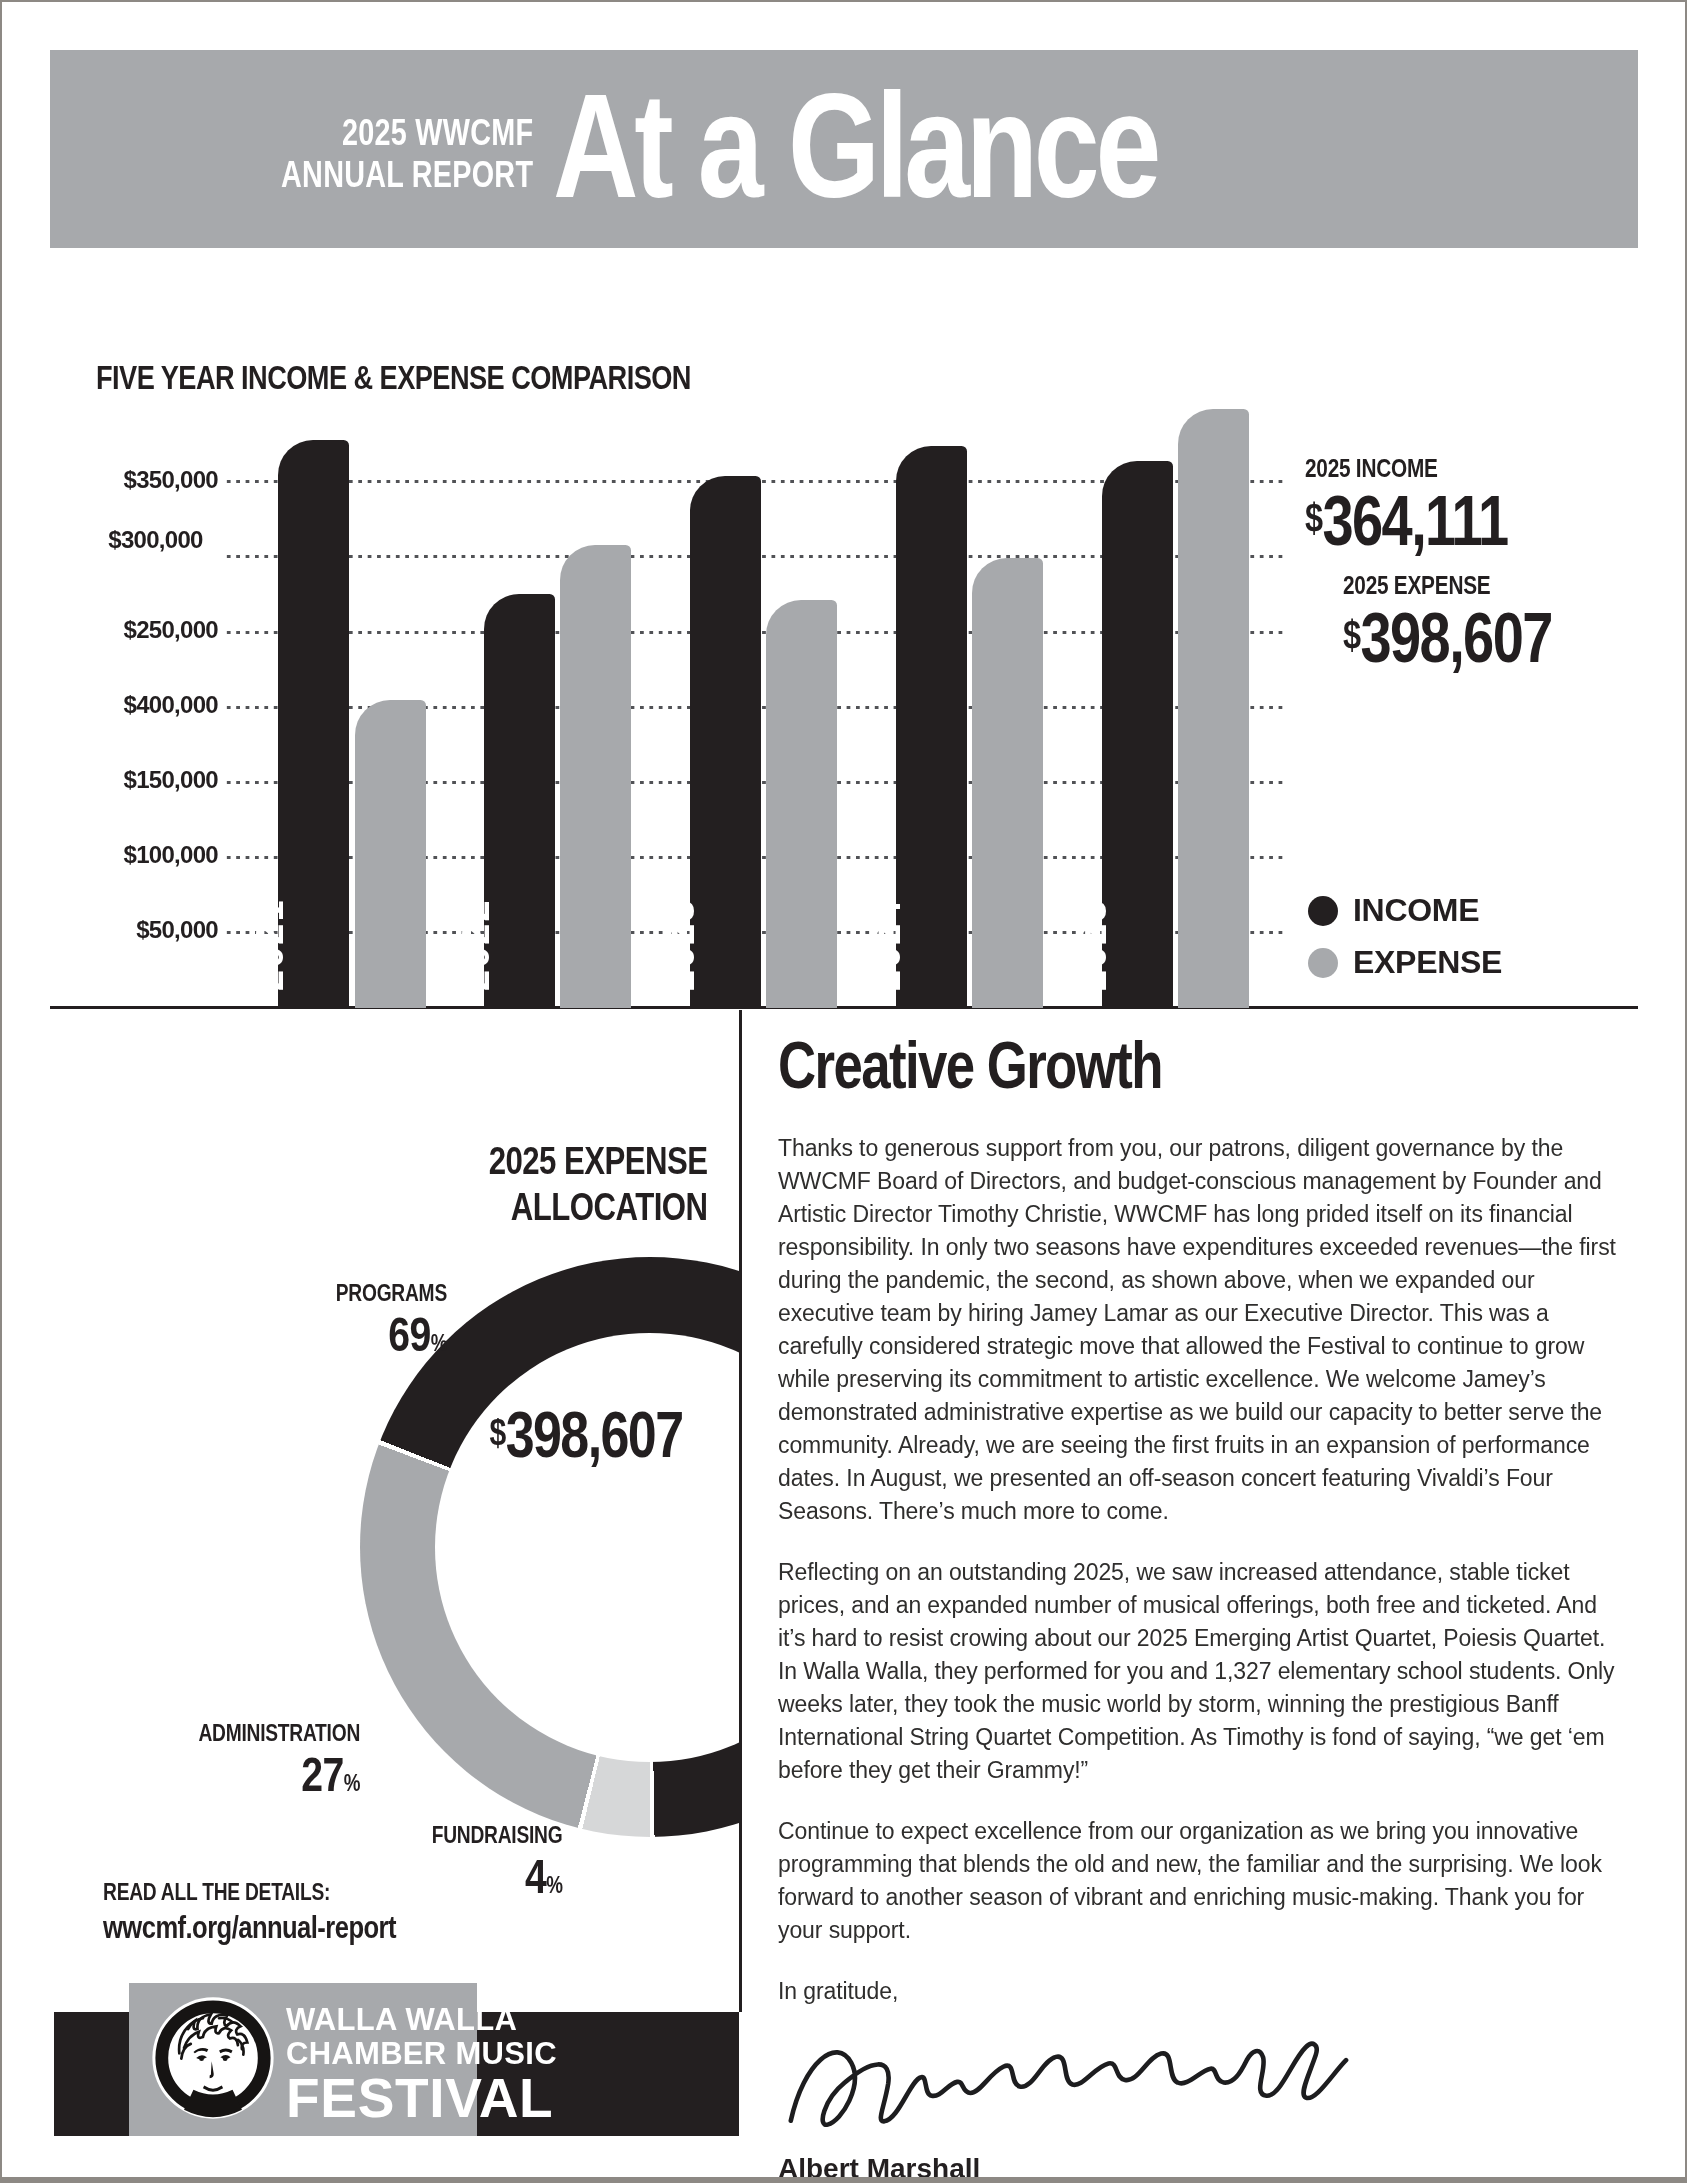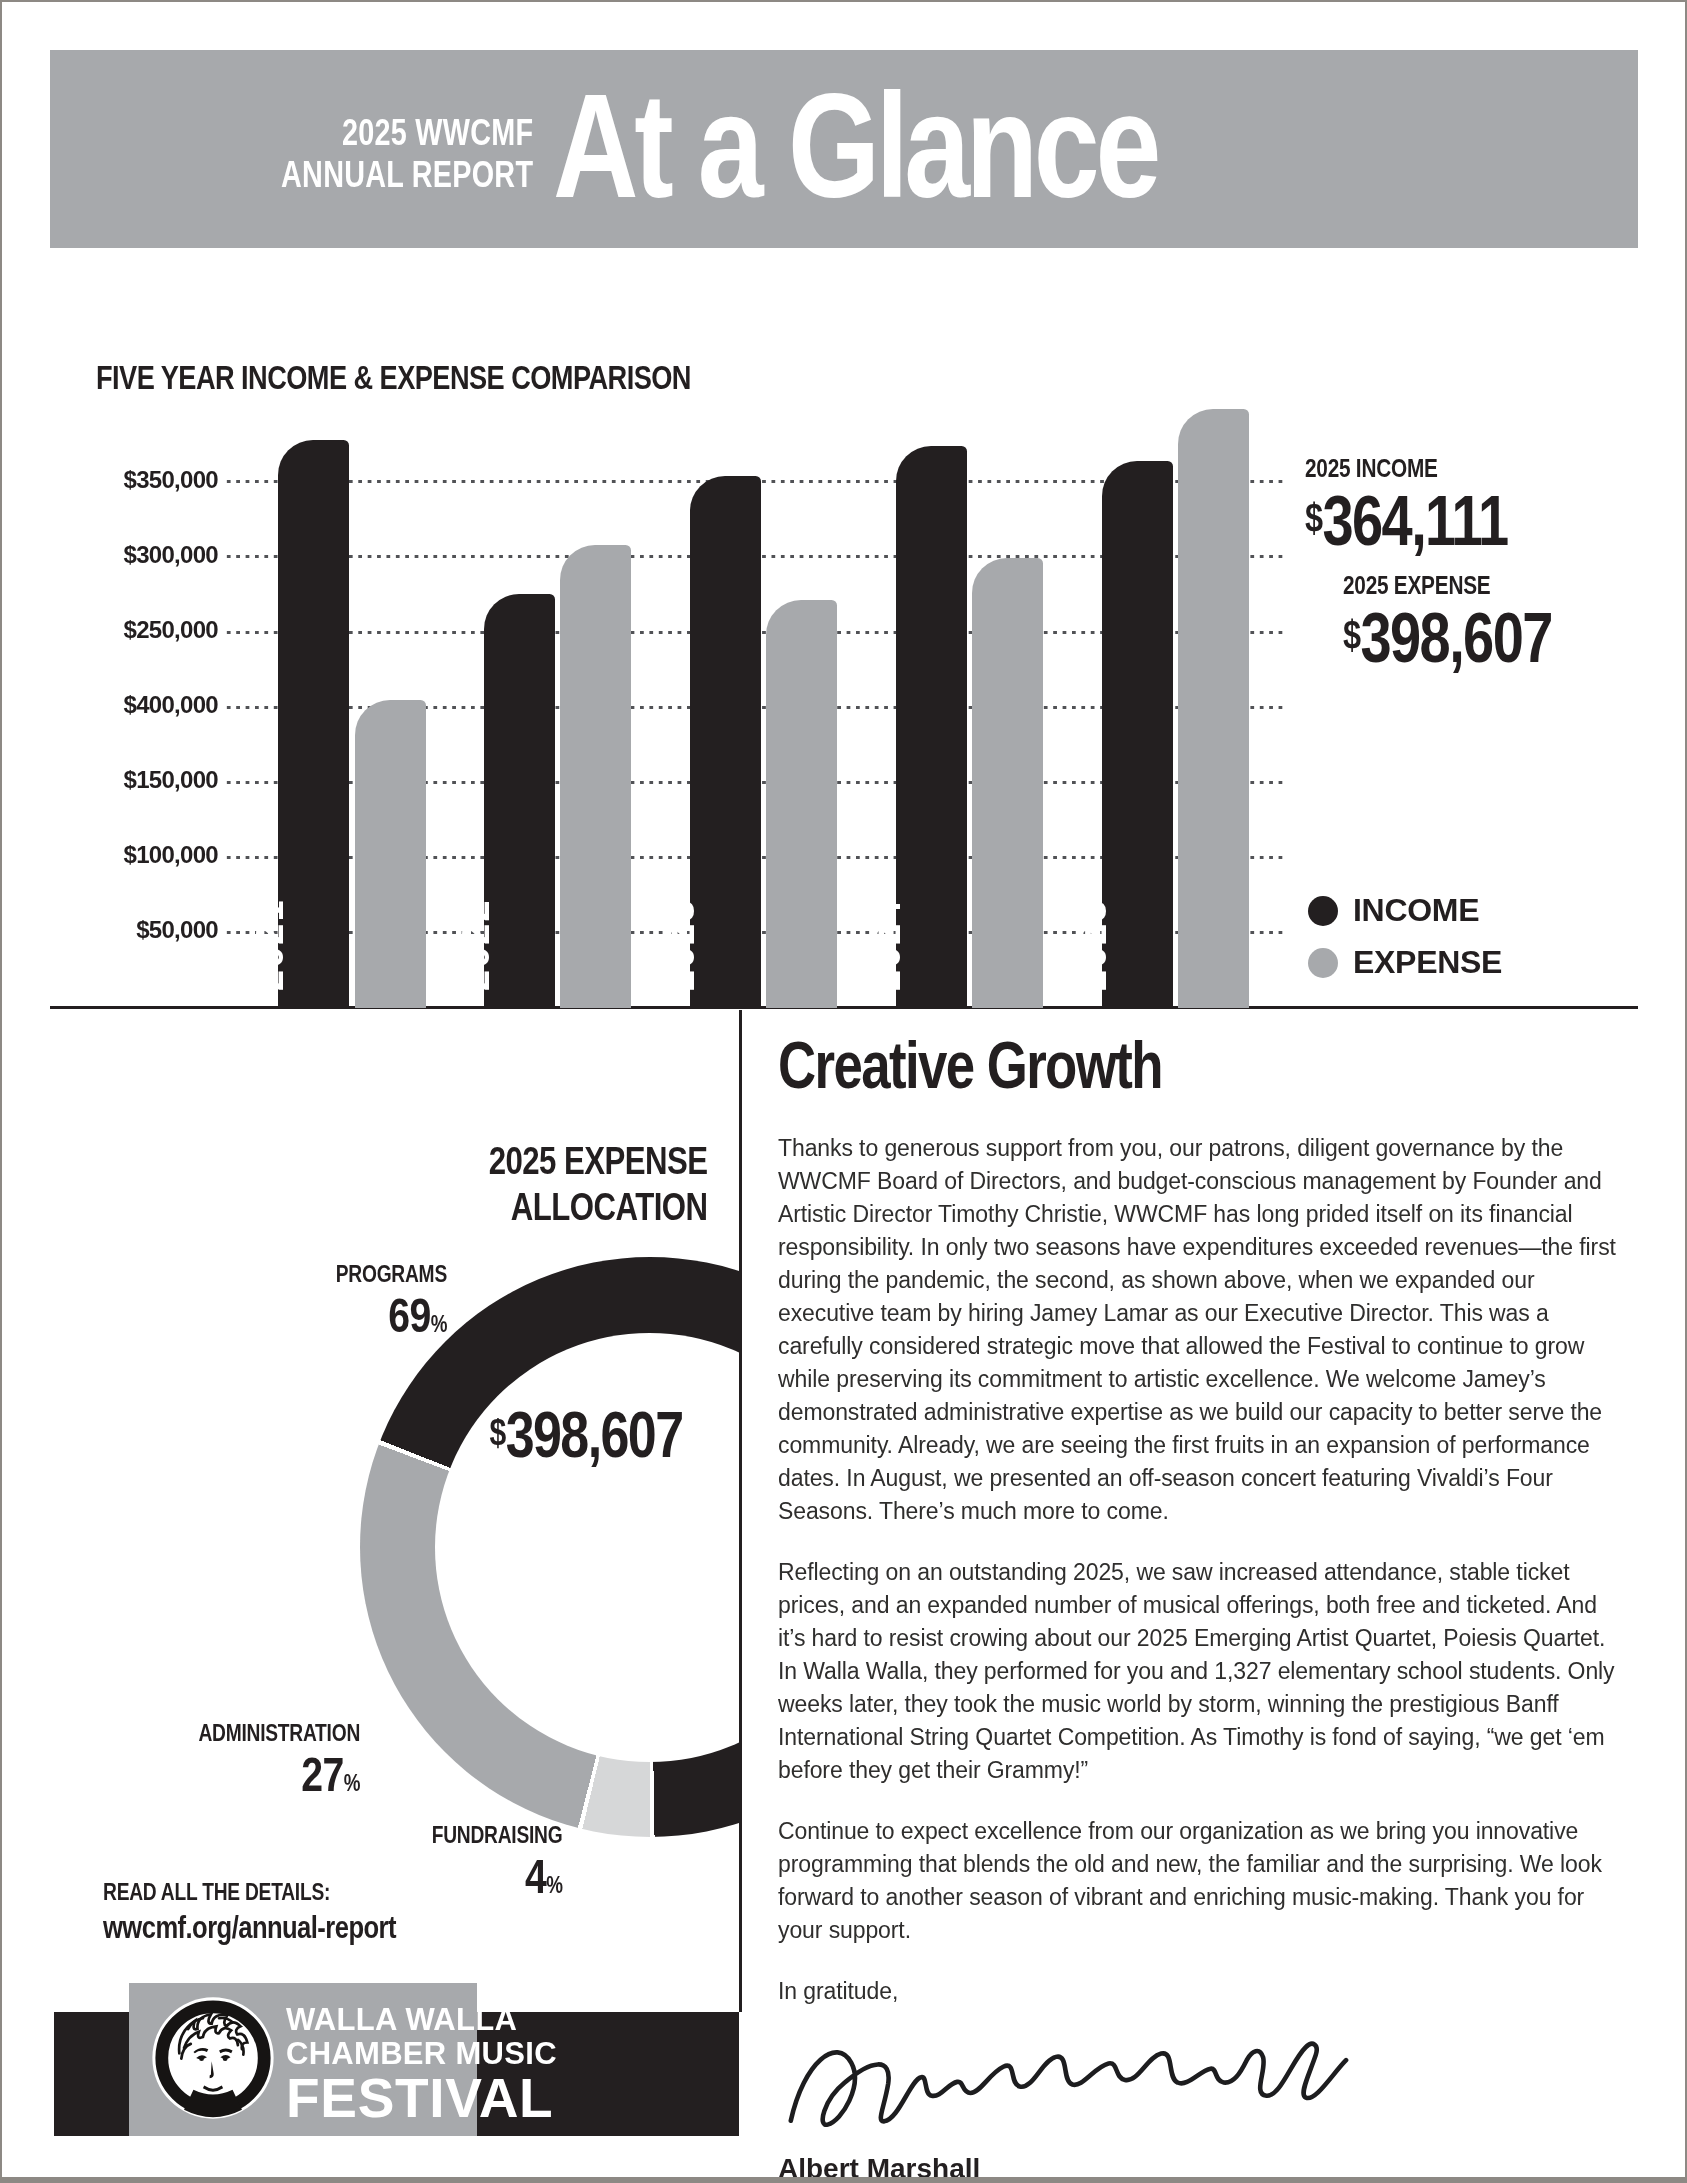--- a/index.html
+++ b/index.html
@@ -96,21 +96,21 @@
       <div class="tick-label" style="top: 509px;">$50,000</div>
       <div class="gridline" style="top: 448px;"></div>
       <div class="tick-label" style="top: 434px;">$100,000</div>
       <div class="gridline" style="top: 373px;"></div>
       <div class="tick-label" style="top: 359px;">$150,000</div>
       <div class="gridline" style="top: 298px;"></div>
       <div class="tick-label" style="top: 284px;">$400,000</div>
       <div class="gridline" style="top: 223px;"></div>
       <div class="tick-label" style="top: 209px;">$250,000</div>
       <div class="gridline" style="top: 147px;"></div>
-      <div class="tick-label" style="top: 134px;">$300,000</div>
+      <div class="tick-label" style="top: 119px; text-align: center;">$300,000</div>
       <div class="gridline" style="top: 72px;"></div>
       <div class="tick-label" style="top: 59px;">$350,000</div>
       <div class="bar" style="left: 47px; height: 568px; background: rgb(35, 31, 32);"></div>
       <div class="bar" style="left: 124px; height: 308px; background: rgb(167, 169, 172);"></div>
       <div class="year-label" style="left: 61px;">2021</div>
       <div class="bar" style="left: 253px; height: 414px; background: rgb(35, 31, 32);"></div>
       <div class="bar" style="left: 329px; height: 463px; background: rgb(167, 169, 172);"></div>
       <div class="year-label" style="left: 267px;">2022</div>
       <div class="bar" style="left: 459px; height: 532px; background: rgb(35, 31, 32);"></div>
       <div class="bar" style="left: 535px; height: 408px; background: rgb(167, 169, 172);"></div>
@@ -149,21 +149,21 @@
   <div class="abs left-panel">
     <div class="abs donut-title cond-r">
       <div>2025 EXPENSE</div>
       <div>ALLOCATION</div>
     </div>
 
     <div class="abs donut" style="background: conic-gradient(from -68.4deg, rgb(35, 31, 32) 0deg, rgb(35, 31, 32) 247.5deg, rgb(255, 255, 255) 247.5deg, rgb(255, 255, 255) 248.4deg, rgb(214, 215, 216) 248.4deg, rgb(214, 215, 216) 261.9deg, rgb(255, 255, 255) 261.9deg, rgb(255, 255, 255) 262.8deg, rgb(167, 169, 172) 262.8deg, rgb(167, 169, 172) 359.1deg, rgb(255, 255, 255) 359.1deg, rgb(255, 255, 255) 360deg);"></div>
     <div class="abs donut-hole"></div>
     <div class="abs donut-center"><span class="sup-d">$</span><span>398,607</span></div>
 
-    <div class="abs slice-label" style="right:292px; top:249px;">
+    <div class="abs slice-label" style="right:292px; top:268px;">
       <div class="slice-name cond-r">PROGRAMS</div>
       <div class="slice-pct cond-r"><span>69</span><span class="pct-suffix">%</span></div>
     </div>
     <div class="abs slice-label" style="right:379px; top:708px;">
       <div class="slice-name cond-r">ADMINISTRATION</div>
       <div class="slice-pct cond-r"><span>27</span><span class="pct-suffix">%</span></div>
     </div>
     <div class="abs slice-label" style="right:177px; top:810px;">
       <div class="slice-name cond-r">FUNDRAISING</div>
       <div class="slice-pct cond-r"><span>4</span><span class="pct-suffix">%</span></div>

